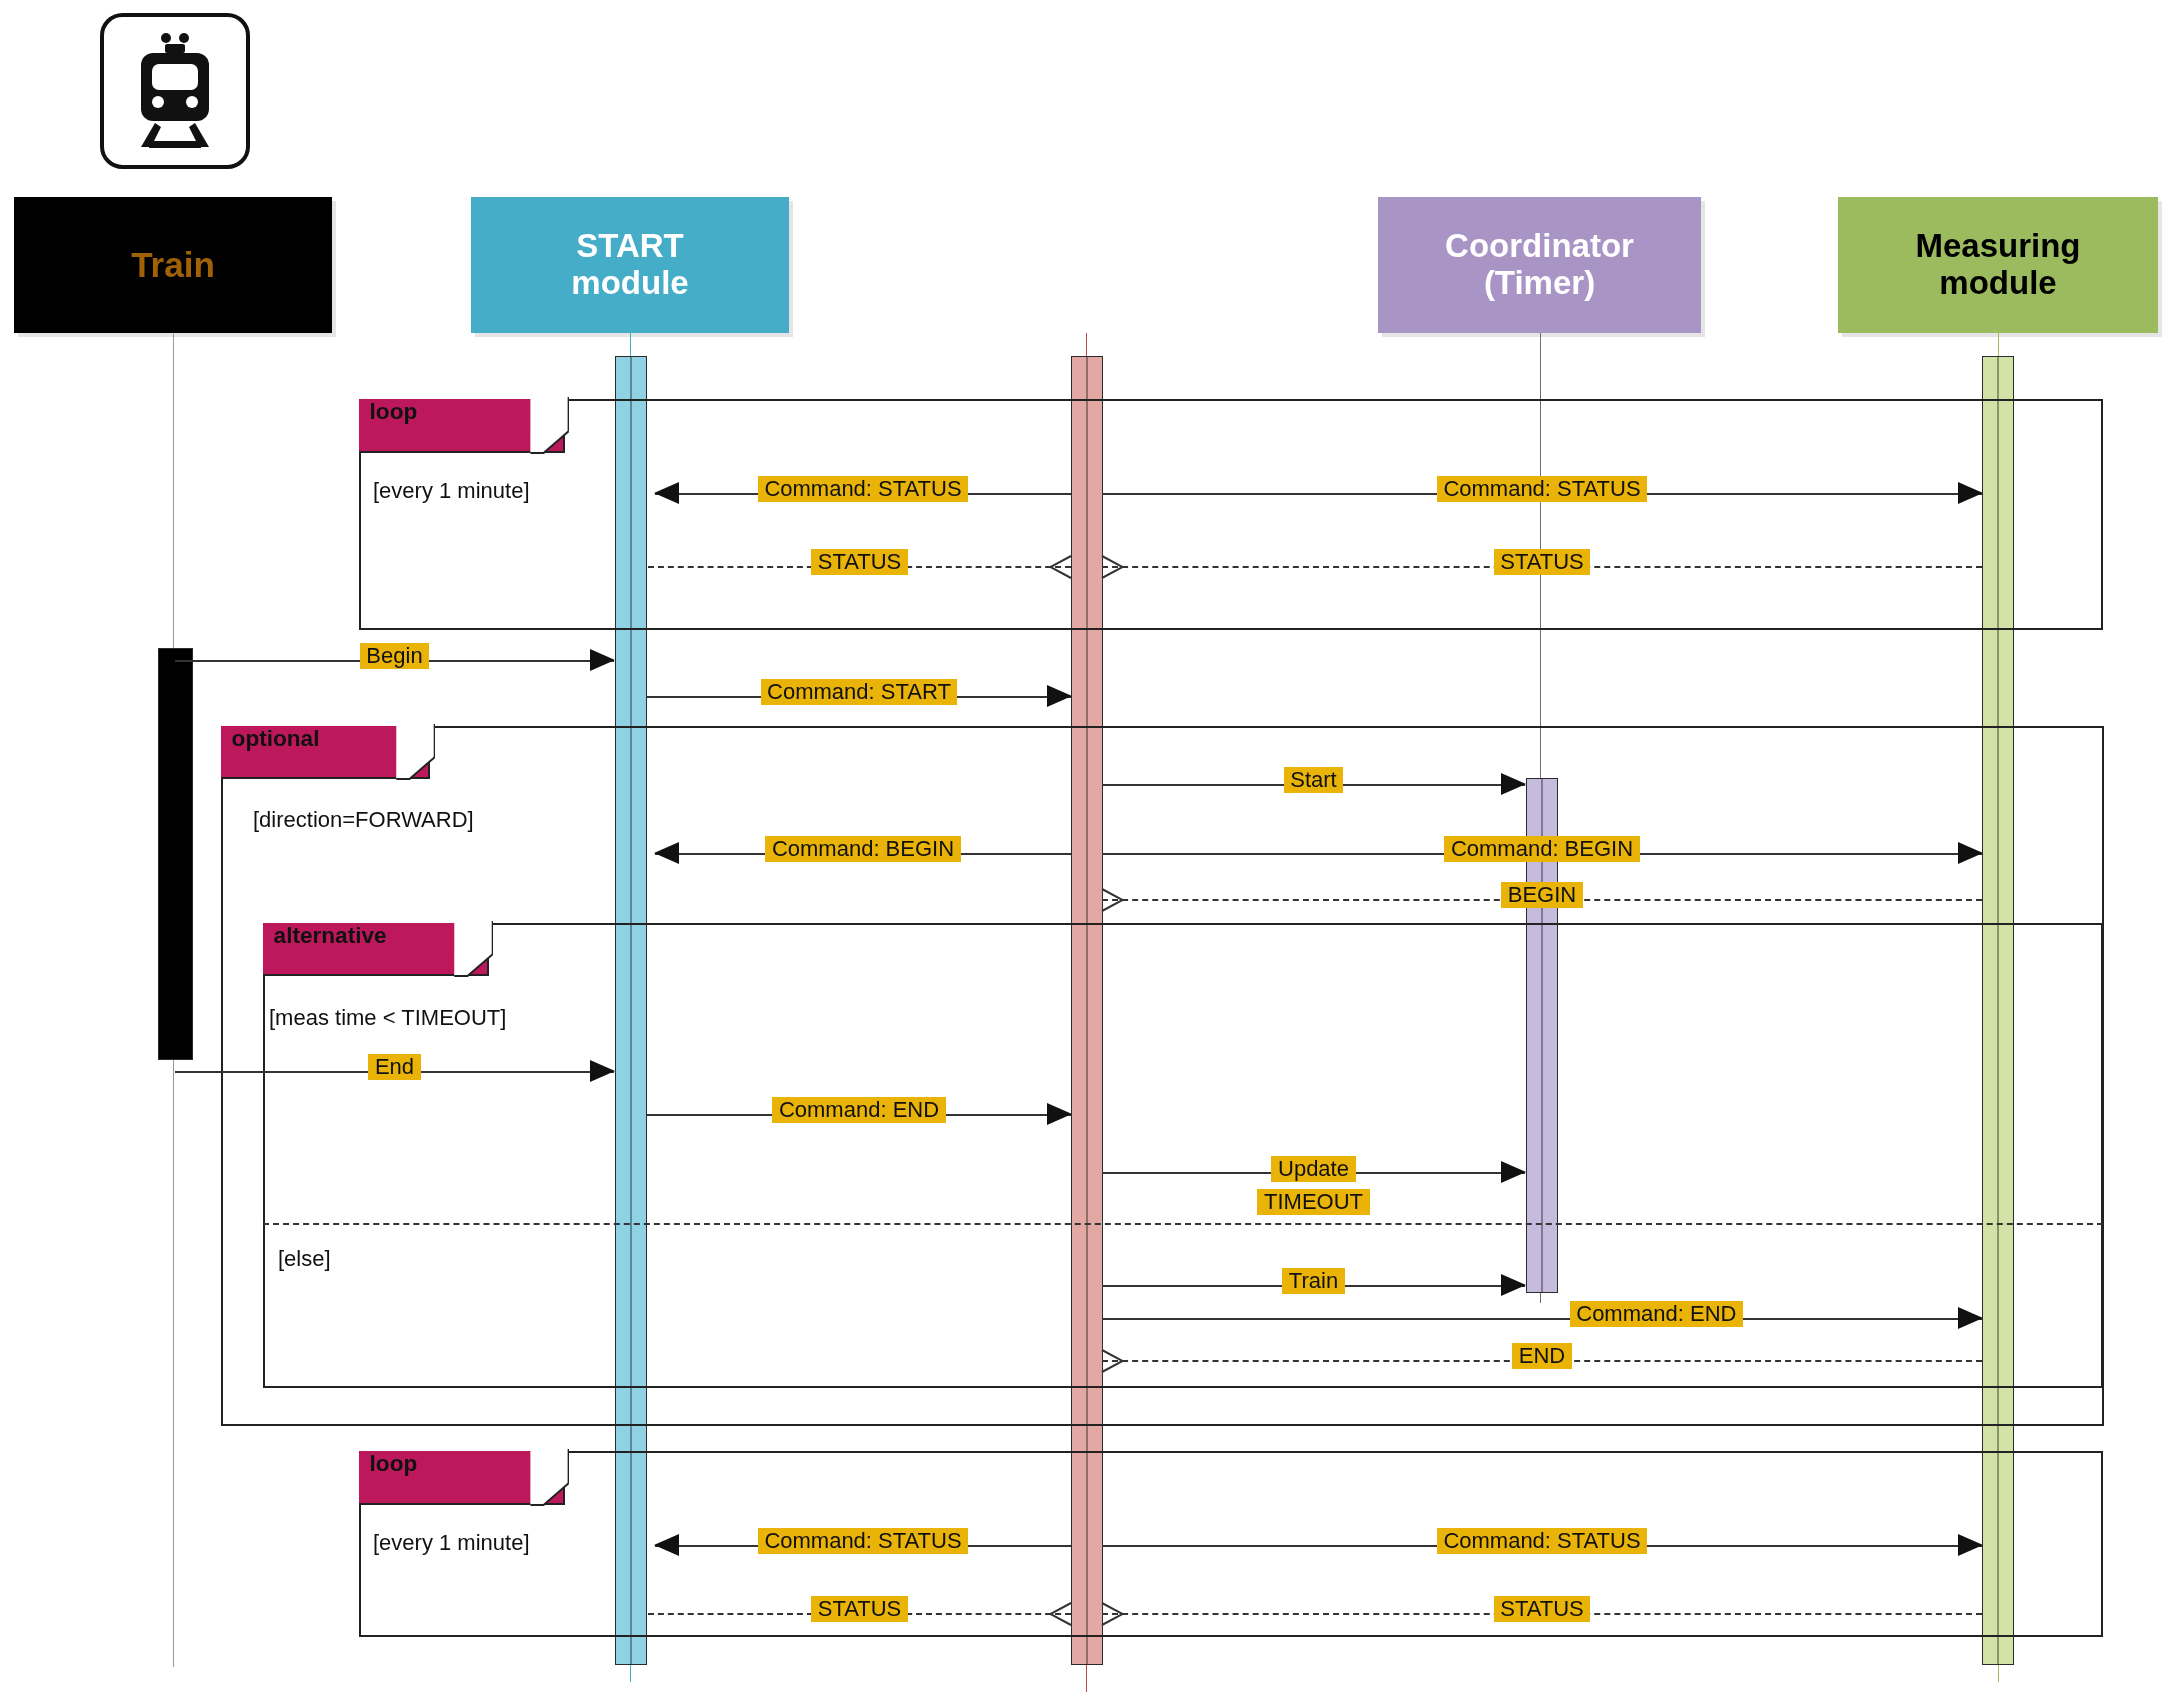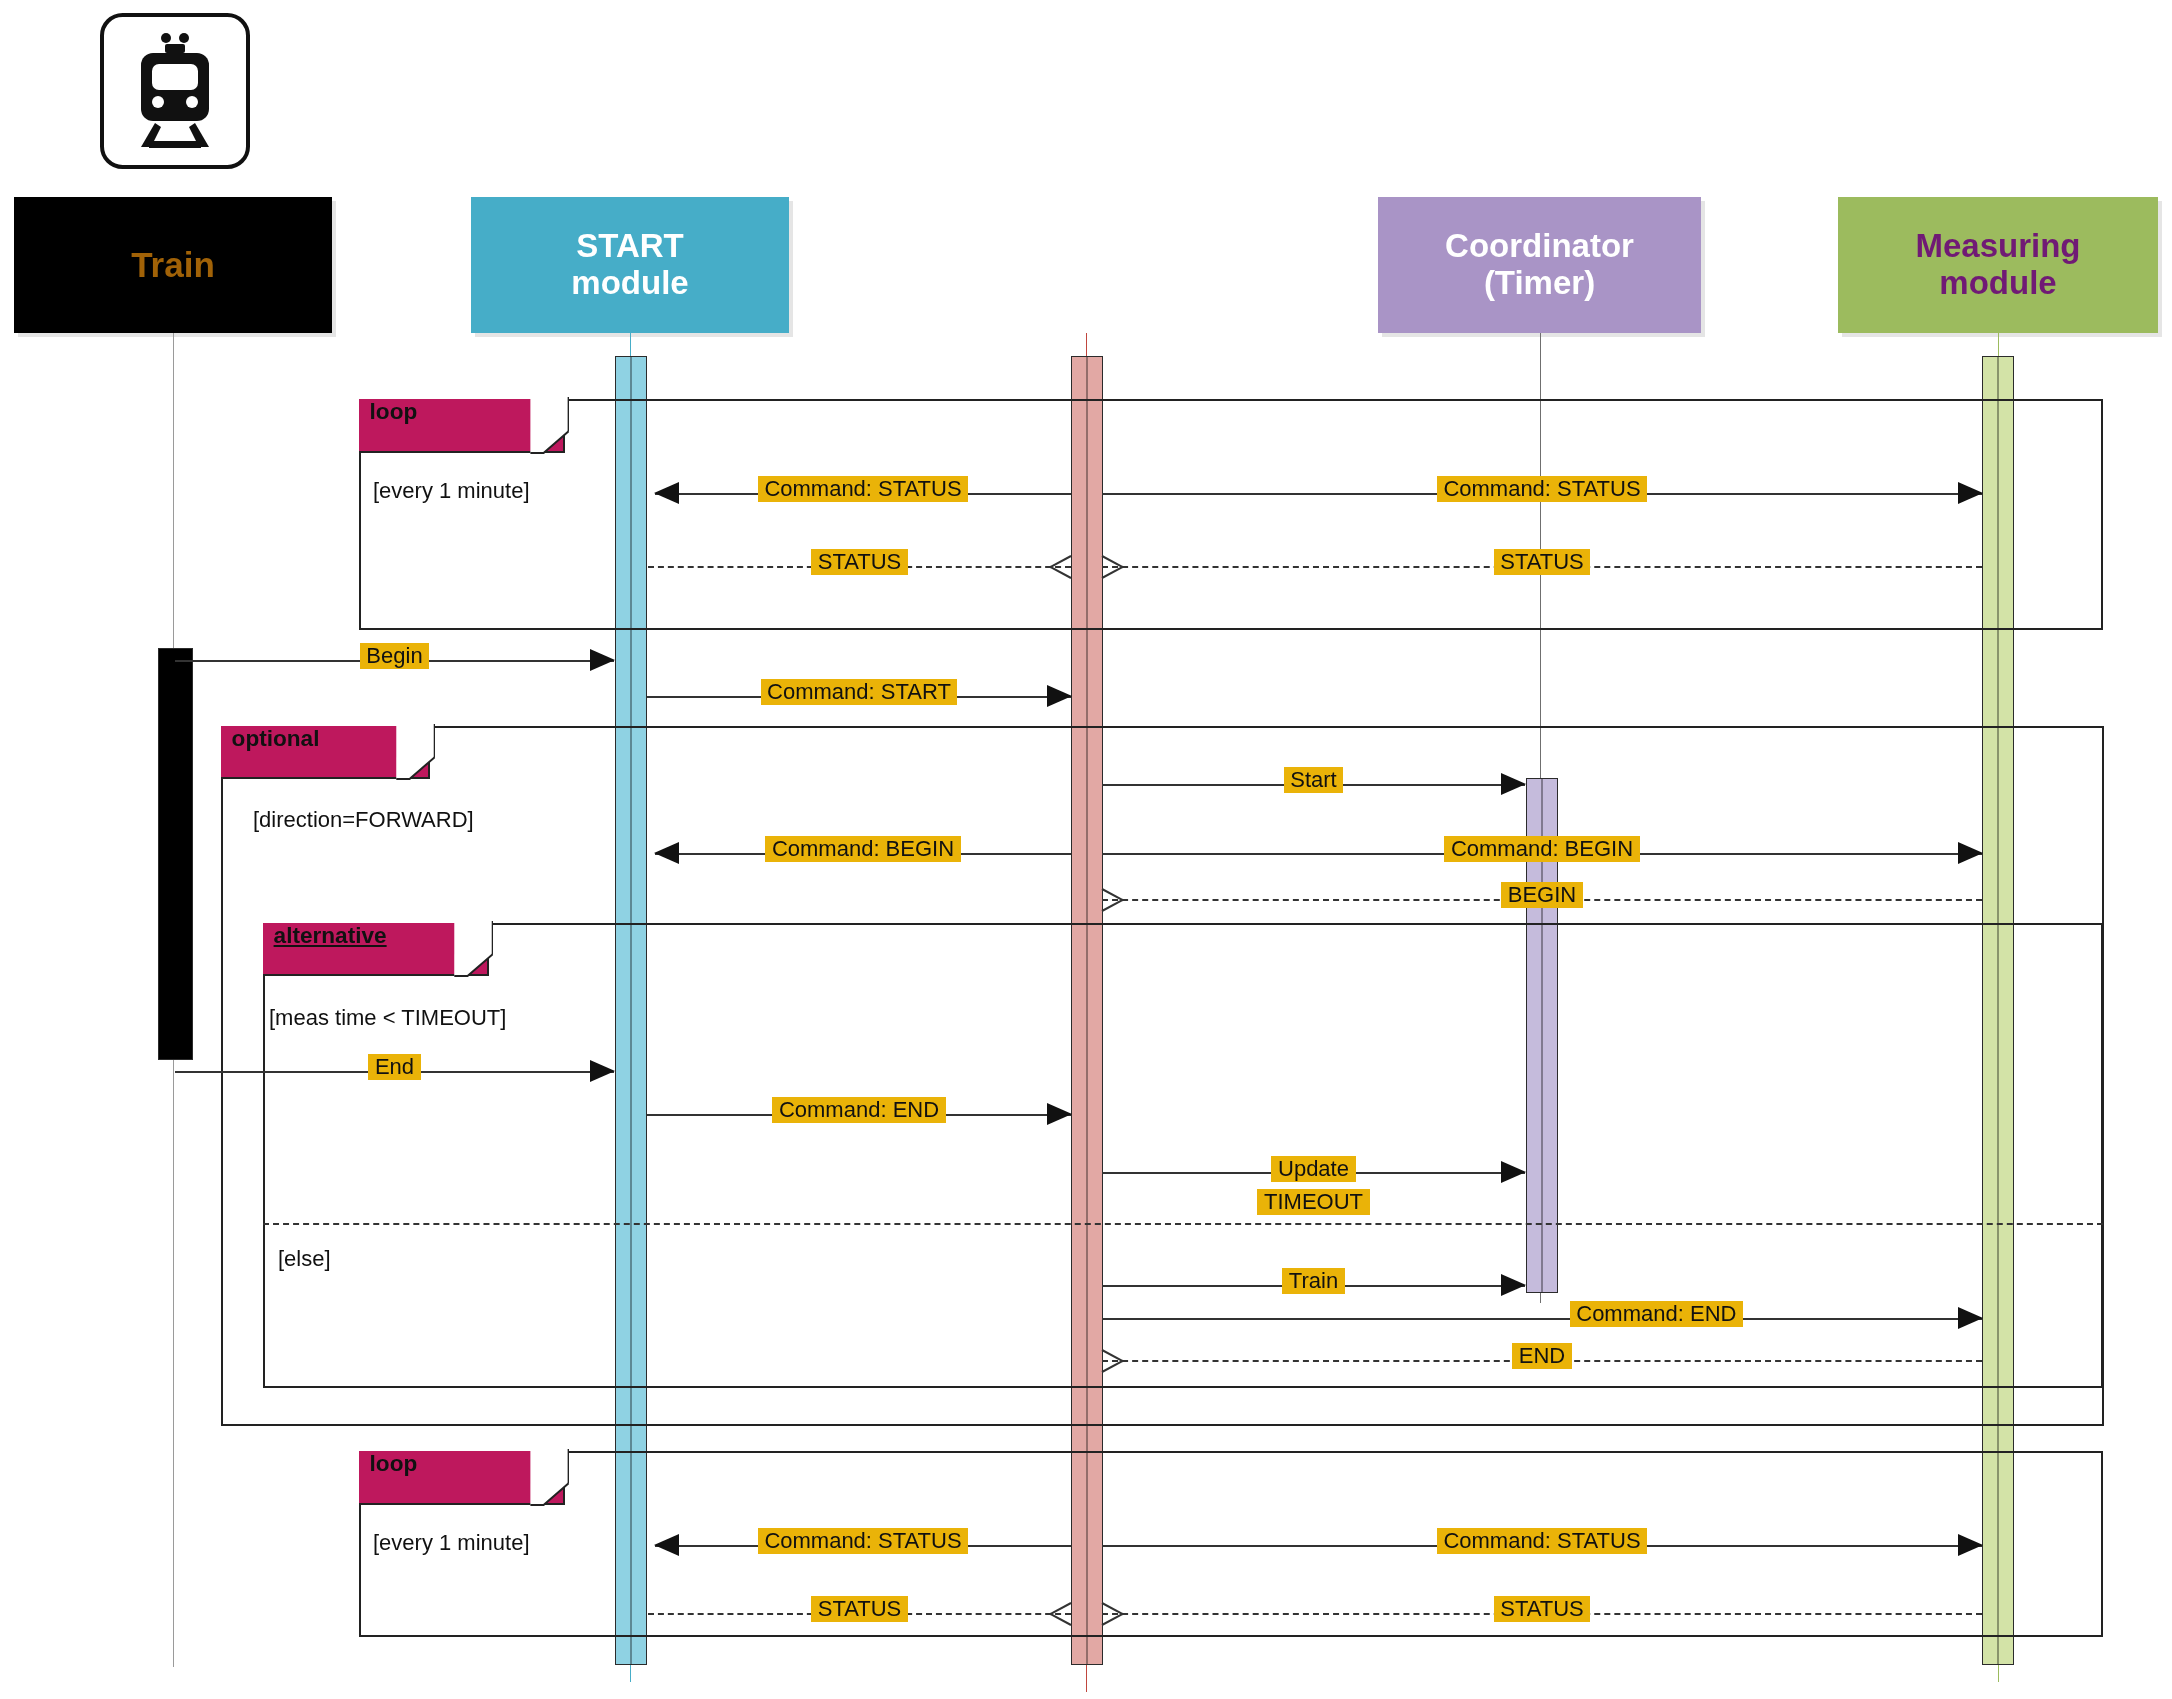--- a/index.html
+++ b/index.html
@@ -86,21 +86,21 @@
     <span>START</span>
     <span>module</span>
   </div>
 
 
   <div class="head" style="left:1378px;top:197px;width:323px;height:136px;background:#a994c6;color:#ffffff;font-size:33px;flex-direction:column;">
     <span>Coordinator</span>
     <span>(Timer)</span>
   </div>
 
-  <div class="head" style="left:1838px;top:197px;width:320px;height:136px;background:#9cbb5e;color:#701a75;font-size:33px;flex-direction:column;">
+  <div class="head" style="left:1838px;top:197px;width:320px;height:136px;background:#9cbb5e;color:#000000;font-size:33px;flex-direction:column;">
     <span>Measuring</span>
     <span>module</span>
   </div>
 
   <div class="lifeline dashed" style="left:173px;top:333px;height:1334px;"></div>
   <div class="lifeline" style="left:630px;top:333px;height:1349px;background:#46adc8;"></div>
   <div class="lifeline" style="left:1086px;top:333px;height:1359px;background:#c0463e;"></div>
   <div class="lifeline" style="left:1540px;top:333px;height:970px;background:#6f6f6f;"></div>
   <div class="lifeline" style="left:1998px;top:333px;height:1349px;background:#9cbb5e;"></div>
 
@@ -198,21 +198,21 @@
     <div class="lbl"><i>Command: BEGIN</i></div>
   </div>
 
   <div class="msg dash" style="left:1102px;top:899px;width:880px;">
     <div class="line"></div>
     <div class="ahl-l"></div>
     <div class="lbl"><i>BEGIN</i></div>
   </div>
 
   <div class="frag" style="left:263px;top:923px;width:1840px;height:465px;"></div>
-  <div class="frag-label" style="left:263px;top:923px;width:226px;height:53px;text-decoration:underline;">
+  <div class="frag-label" style="left:263px;top:923px;width:226px;height:53px;">
     <span>alternative</span>
     <svg style="position:absolute;left:191px;top:-2px;" width="39" height="57" viewBox="0 0 58 86">
       <polygon points="0,0 58,0 58,50 20,83 0,83" fill="#fff" stroke="none"></polygon>
       <polyline points="58,50 20,83 0,83" fill="none" stroke="#222" stroke-width="3"></polyline>
       <line x1="58" y1="0" x2="58" y2="50" stroke="#222" stroke-width="3"></line>
     </svg>
   </div>
   <div class="frag-guard" style="left:269px;top:1005px;">[meas time &lt; TIMEOUT]</div>
 
   <div class="msg" style="left:175px;top:1071px;width:439px;">

